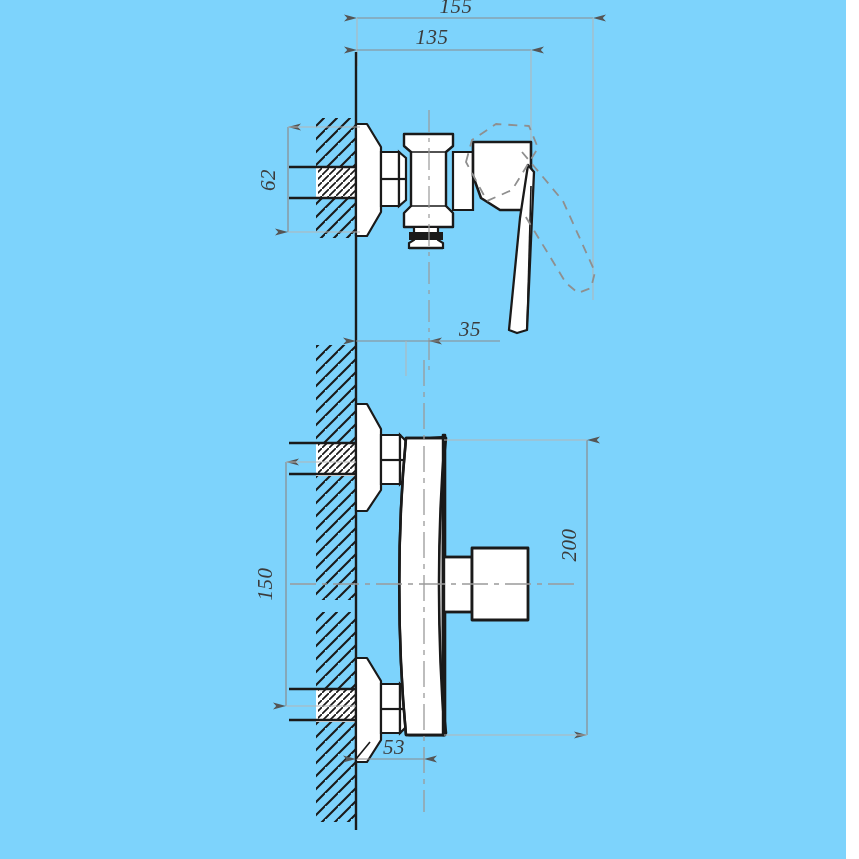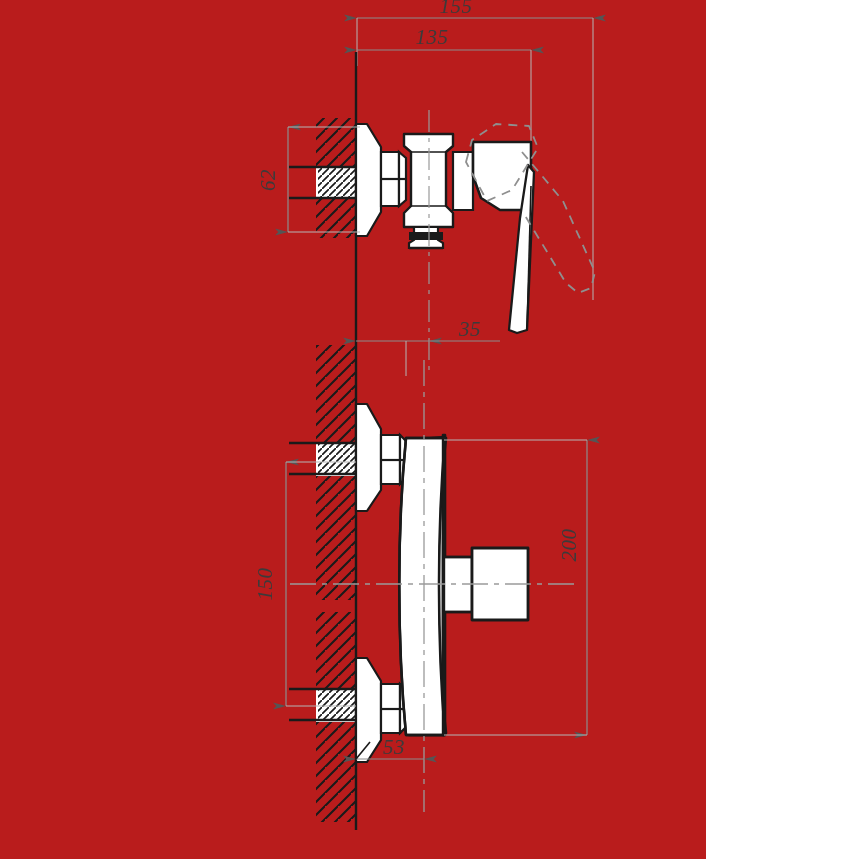--- a/index.html
+++ b/index.html
@@ -1,21 +1,21 @@
 <!DOCTYPE html>
 <html><head>
 <meta charset="utf-8">
 <style>
   html,body{margin:0;padding:0;background:#ffffff;}
   body{
     width:859px;height:859px;
     font-family:"Liberation Serif", serif;
     overflow:hidden;
   }
-  #sheet{position:relative;width:706px;height:859px;background:#b91c1c;}
+  #sheet{position:relative;width:846px;height:859px;background:#7dd3fc;}
   #dwg{position:absolute;left:0;top:0;width:859px;height:859px;}
   .dimtxt{
     font-family:"Liberation Serif", serif;
     font-style:italic;
     font-size:21px;
     fill:#3b3b3b;
     letter-spacing:0.5px;
   }
 </style>
 </head>

